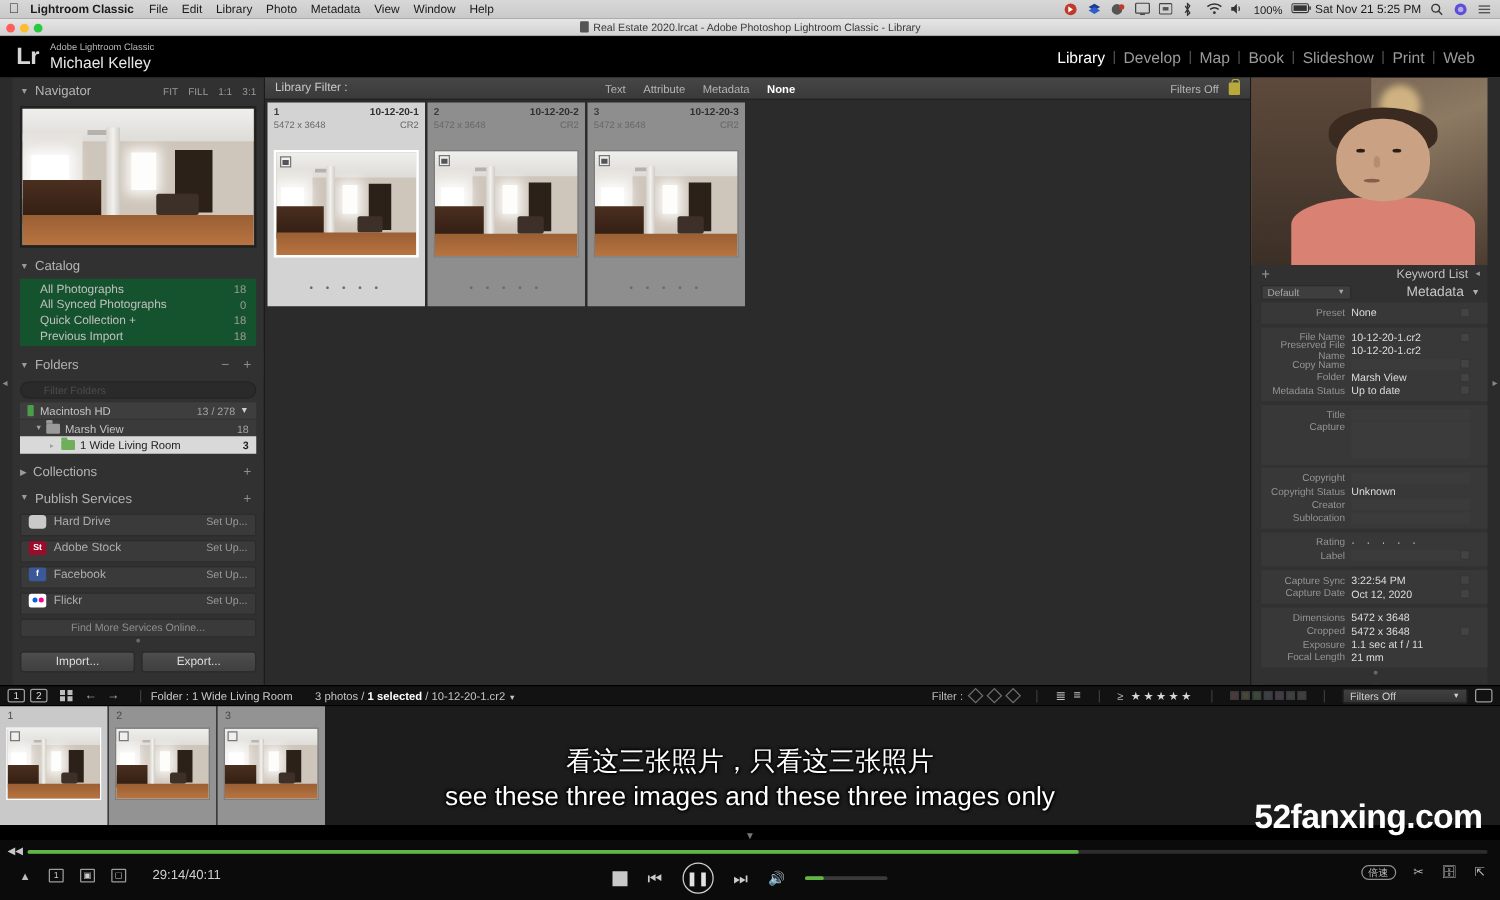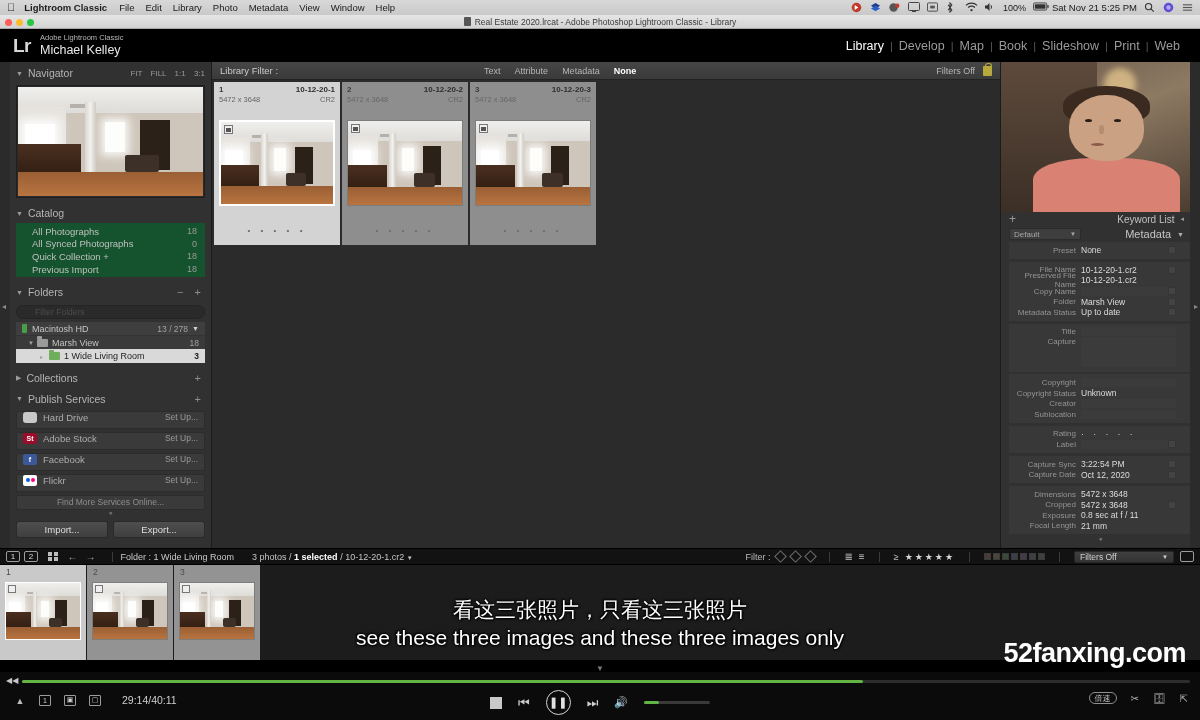--- a/index.html
+++ b/index.html
@@ -790,21 +790,21 @@
           <span class="lbl">Dimensions</span>
           <span class="val">5472 x 3648</span>
         </div>
         <div class="mfield">
           <span class="lbl">Cropped</span>
           <span class="val">5472 x 3648</span>
           <span class="btn"></span>
         </div>
         <div class="mfield">
           <span class="lbl">Exposure</span>
-          <span class="val">0.8 sec at f / 11</span>
+          <span class="val">1.1 sec at f / 11</span>
         </div>
         <div class="mfield">
           <span class="lbl">Focal Length</span>
           <span class="val">21 mm</span>
         </div>
       </div>
 
       <div class="dots-handle" style="margin-top:2px">●</div>
       <div class="sync-btns">
         <div class="sync-btn">

